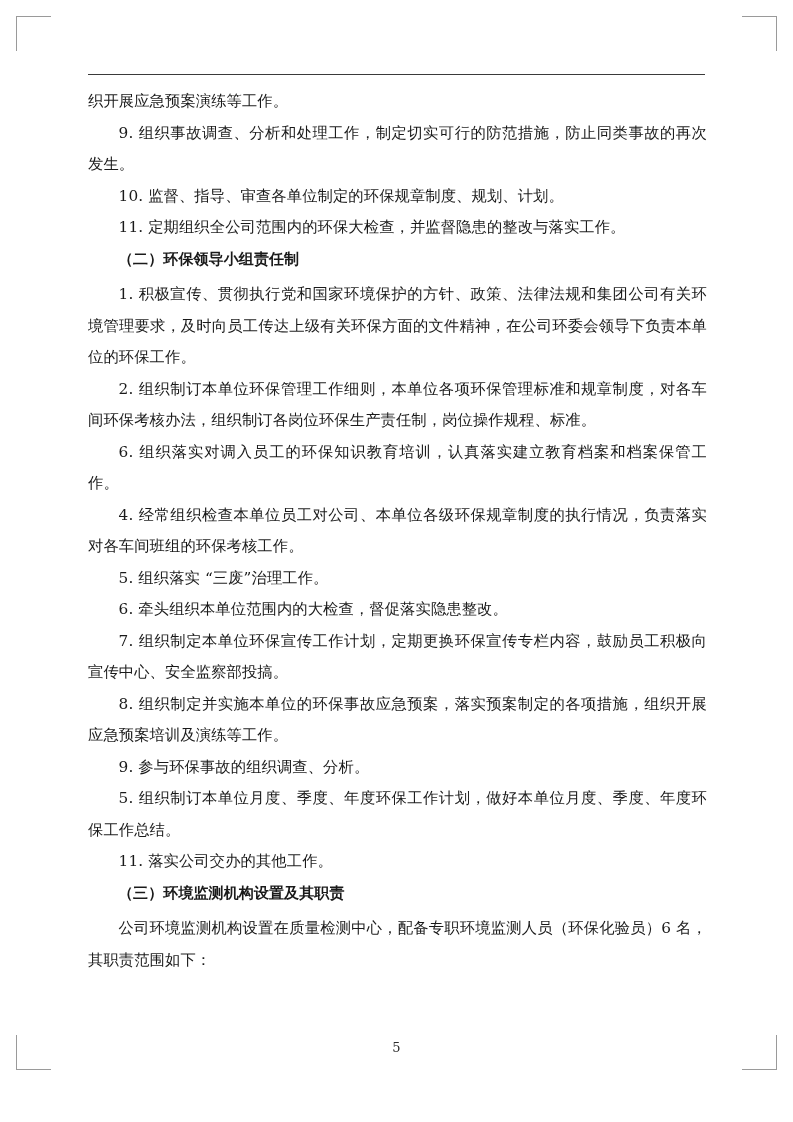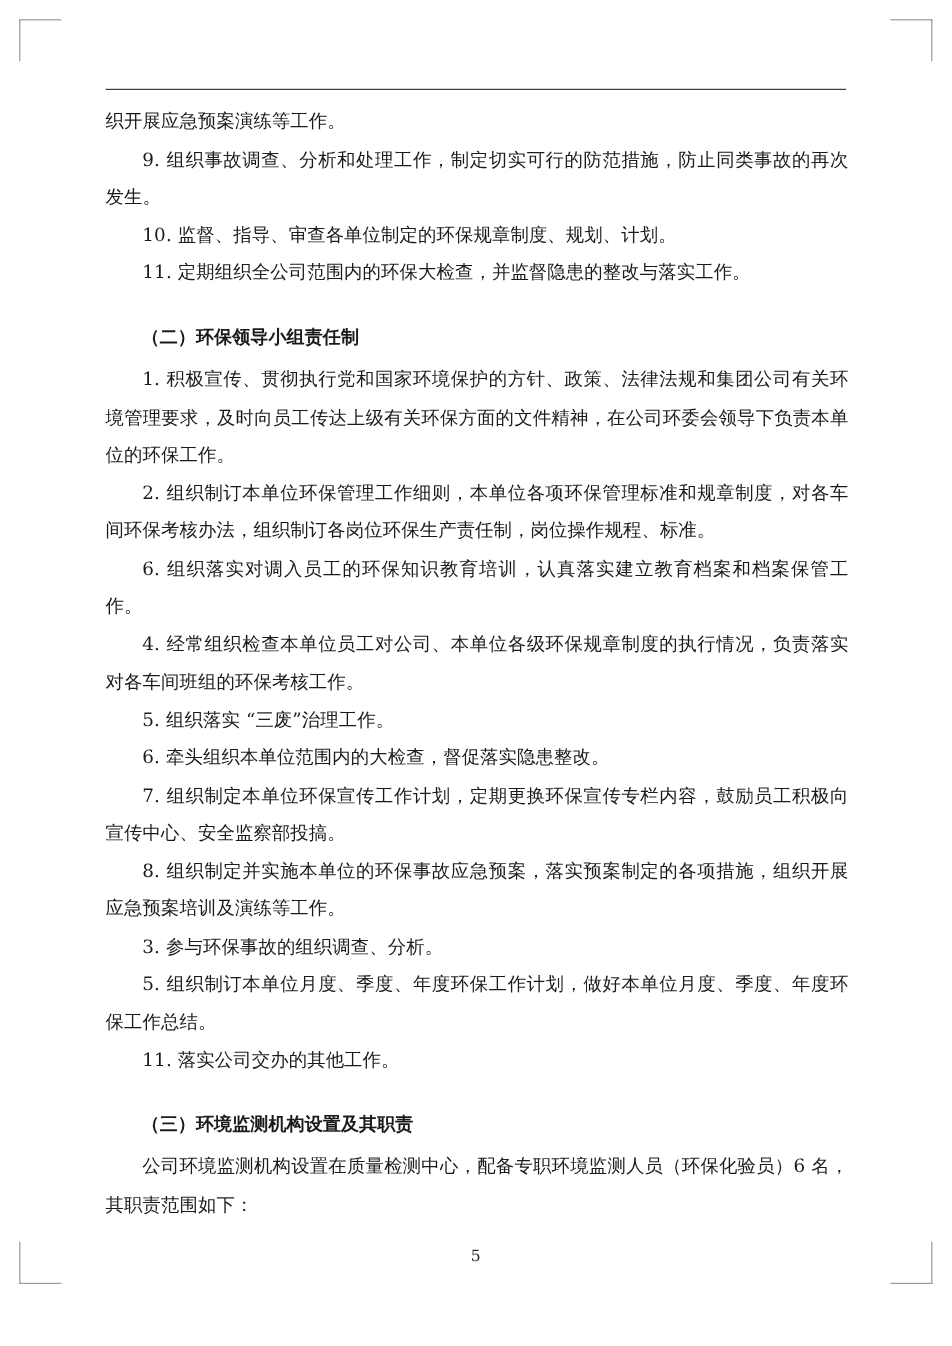--- a/index.html
+++ b/index.html
@@ -55,21 +55,21 @@
     letter-spacing: 0.1px;
   }
   p.indent  { text-indent: 2em; }
   p.flush   { text-indent: 0; }
   p.heading {
     text-indent: 2em;
     font-weight: bold;
     font-family: "DejaVu Sans", "Liberation Sans", sans-serif;
     font-size: 15px;
   }
-  .gap-before { margin-top: 22px; }
+  .gap-before { }
   .gap-after  { margin-bottom: 4px; }
 
   .page-number {
     position: absolute;
     top: 1040px;
     left: 0;
     width: 793px;
     text-align: center;
     font-size: 13px;
     font-family: "DejaVu Serif", "Liberation Serif", serif;
@@ -97,21 +97,21 @@
     <p class="heading gap-before gap-after">（二）环保领导小组责任制</p>
 
     <p class="indent">1. 积极宣传、贯彻执行党和国家环境保护的方针、政策、法律法规和集团公司有关环境管理要求，及时向员工传达上级有关环保方面的文件精神，在公司环委会领导下负责本单位的环保工作。</p>
     <p class="indent">2. 组织制订本单位环保管理工作细则，本单位各项环保管理标准和规章制度，对各车间环保考核办法，组织制订各岗位环保生产责任制，岗位操作规程、标准。</p>
     <p class="indent">6. 组织落实对调入员工的环保知识教育培训，认真落实建立教育档案和档案保管工作。</p>
     <p class="indent">4. 经常组织检查本单位员工对公司、本单位各级环保规章制度的执行情况，负责落实对各车间班组的环保考核工作。</p>
     <p class="indent">5. 组织落实 “三废”治理工作。</p>
     <p class="indent">6. 牵头组织本单位范围内的大检查，督促落实隐患整改。</p>
     <p class="indent">7. 组织制定本单位环保宣传工作计划，定期更换环保宣传专栏内容，鼓励员工积极向宣传中心、安全监察部投搞。</p>
     <p class="indent">8. 组织制定并实施本单位的环保事故应急预案，落实预案制定的各项措施，组织开展应急预案培训及演练等工作。</p>
-    <p class="indent">3. 参与环保事故的组织调查、分析。</p>
+    <p class="indent">9. 参与环保事故的组织调查、分析。</p>
     <p class="indent">5. 组织制订本单位月度、季度、年度环保工作计划，做好本单位月度、季度、年度环保工作总结。</p>
     <p class="indent">11. 落实公司交办的其他工作。</p>
 
     <p class="heading gap-before gap-after">（三）环境监测机构设置及其职责</p>
 
     <p class="indent">公司环境监测机构设置在质量检测中心，配备专职环境监测人员（环保化验员）6 名，其职责范围如下：</p>
   </div>
 
   <div class="page-number">5</div>
 </div>

